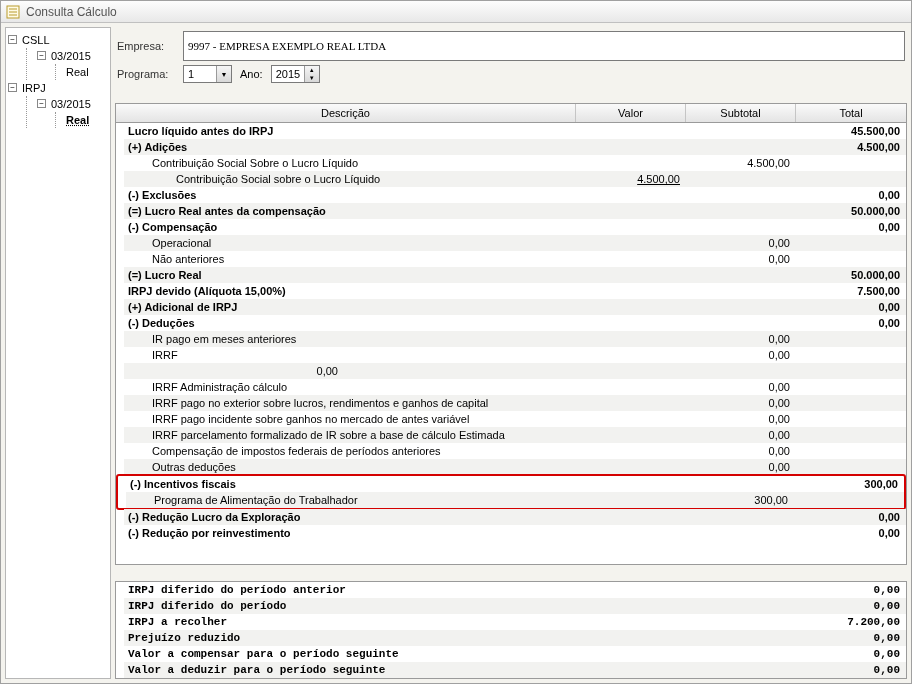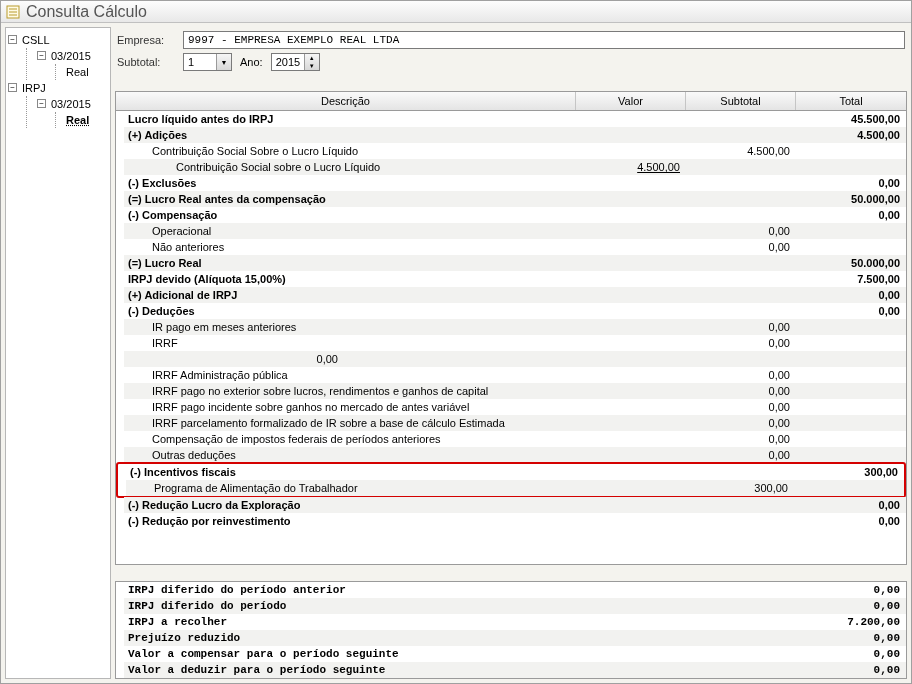--- a/index.html
+++ b/index.html
@@ -29,21 +29,21 @@
 }
 .titlebar-icon {
   width: 14px;
   height: 14px;
   display: flex;
   align-items: center;
   justify-content: center;
 }
 .titlebar-text {
   color: #555;
-  font-size: 16px;
+  font-size: 12px;
 }
 .body {
   flex: 1;
   display: flex;
   background: #f4f3ee;
   padding: 4px;
   gap: 4px;
   overflow: hidden;
 }
 .sidebar {
@@ -99,25 +99,25 @@
   align-items: center;
   margin-bottom: 4px;
   gap: 8px;
 }
 .field-label {
   width: 58px;
   color: #333;
 }
 .empresa-input {
   flex: 1;
-  height: 18px;
+  height: 30px;
   border: 1px solid #7a7a7a;
   background: #fff;
   padding: 5px 4px;
-  font-family: Liberation Mono, monospace;
+  font-family: Liberation Serif, serif;
   font-size: 11px;
 }
 .combo {
   height: 18px;
   border: 1px solid #7a7a7a;
   background: #fff;
   display: inline-flex;
   align-items: center;
 }
 .combo input {
@@ -264,21 +264,21 @@
       </div>
     </div>
 
     <div class="main">
       <div class="fields">
         <div class="field-row">
           <span class="field-label">Empresa:</span>
           <input class="empresa-input" type="text" value="9997 - EMPRESA EXEMPLO REAL LTDA" style="">
         </div>
         <div class="field-row">
-          <span class="field-label">Subtotal:</span>
+          <span class="field-label">Programa:</span>
           <span class="combo">
             <input type="text" value="1" style="">
             <span class="combo-btn">▼</span>
           </span>
           <span>Ano:</span>
           <span class="combo">
             <input type="text" value="2015" style="">
             <span class="spin-btns">
                 <span>▲</span>
                 <span>▼</span>
@@ -384,21 +384,21 @@
               <div class="cell-v"></div>
               <div class="cell-s">0,00</div>
               <div class="cell-t"></div>
             </div>
             <div class="row">
               <div class="cell-v"></div>
               <div class="cell-s">0,00</div>
               <div class="cell-t"></div>
             </div>
             <div class="row">
-              <div class="cell-d indent1">IRRF Administração pública</div>
+              <div class="cell-d indent1">IRRF Administração cálculo</div>
               <div class="cell-v"></div>
               <div class="cell-s">0,00</div>
               <div class="cell-t"></div>
             </div>
             <div class="row">
               <div class="cell-d indent1">IRRF pago no exterior sobre lucros, rendimentos e ganhos de capital</div>
               <div class="cell-v"></div>
               <div class="cell-s">0,00</div>
               <div class="cell-t"></div>
             </div>

